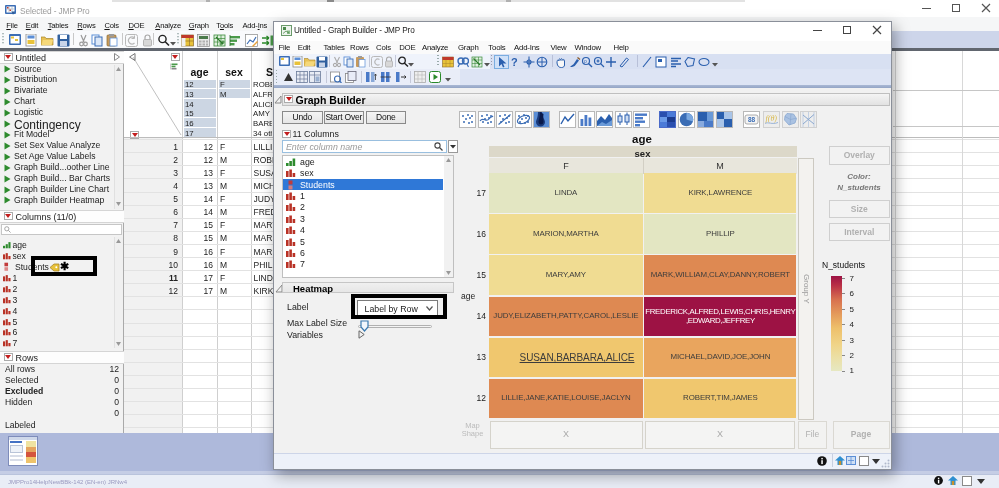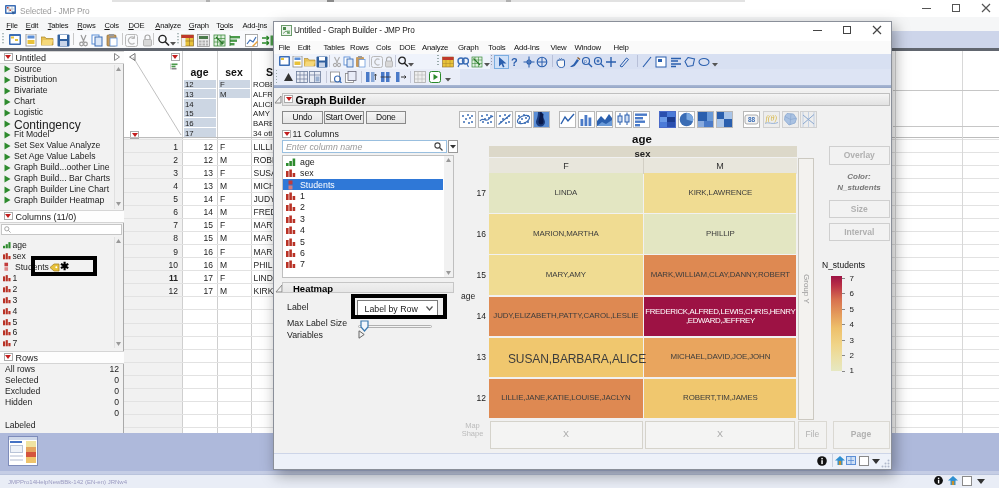--- a/index.html
+++ b/index.html
@@ -435,21 +435,21 @@
 <div class="abs" style="left:0;top:350.5px;width:123.5px;height:13px;background:#fdfdfd;border-bottom:1px solid #d5d5d5;border-top:1px solid #d5d5d5;"></div>
       <div class="abs" style="left:3.5px;top:353.0px;width:9px;height:8px;background:#fff;border:1px solid #aaa;"></div>
       <svg class="abs" style="left:5.0px;top:355.0px;" width="6" height="4" viewBox="0 0 6 4">
         <path d="M0 0 L6 0 L3 4 Z" fill="#c21d1d"></path>
       </svg>
       <div class="tx" style="left:15.5px;top:352.5px;font-size:9px;color:#222;">Rows</div>
 <div class="tx" style="left:5px;top:363.9px;font-size:8.6px;color:#222;">All rows</div>
 <div class="tx" style="left:80px;top:363.9px;width:39px;text-align:right;font-size:8.6px;color:#222;">12</div>
 <div class="tx" style="left:5px;top:374.84999999999997px;font-size:8.6px;color:#222;">Selected</div>
 <div class="tx" style="left:80px;top:374.84999999999997px;width:39px;text-align:right;font-size:8.6px;color:#222;">0</div>
-<div class="tx" style="left:5px;top:385.79999999999995px;font-size:8.6px;color:#222;">Excluded</div>
+<div class="tx" style="left:5px;top:385.79999999999995px;font-size:8.6px;color:#222;font-weight:bold;">Excluded</div>
 <div class="tx" style="left:80px;top:385.79999999999995px;width:39px;text-align:right;font-size:8.6px;color:#222;">0</div>
 <div class="tx" style="left:5px;top:396.75px;font-size:8.6px;color:#222;">Hidden</div>
 <div class="tx" style="left:80px;top:396.75px;width:39px;text-align:right;font-size:8.6px;color:#222;">0</div>
 <div class="tx" style="left:5px;top:420px;font-size:8.6px;color:#222;">Labeled</div>
 <div class="tx" style="left:80px;top:407.7px;width:39px;text-align:right;font-size:8.6px;color:#222;">0</div>
     </div>
 
 <div class="abs" style="left:0;top:432.5px;width:999px;height:38px;background:#aeb9db;"></div>
 <div class="abs" style="left:8px;top:436px;width:30px;height:30px;background:#fff;border:1px solid #7e8cba;"></div>
 <div class="abs" style="left:9px;top:437px;width:28px;height:3px;background:#cfd8ea;"></div>
@@ -977,21 +977,21 @@
 <div class="abs" style="left:644.3px;top:255.4px;width:152.2px;height:39.8px;background:#de8952;"></div>
 <div class="tx" style="left:489px;top:270.3px;font-size:7.9px;color:#3c3c3c;width:153.8px;text-align:center;letter-spacing:-0.1px;">MARY,AMY</div>
 <div class="tx" style="left:644.3px;top:270.3px;font-size:7.9px;color:#3c3c3c;width:152.2px;text-align:center;letter-spacing:-0.1px;">MARK,WILLIAM,CLAY,DANNY,ROBERT</div>
 <div class="tx" style="left:460px;top:270.1px;font-size:8.5px;color:#222;width:26px;text-align:right;">15</div>
 <div class="abs" style="left:489px;top:296.5px;width:153.8px;height:39.8px;background:#de8952;"></div>
 <div class="abs" style="left:644.3px;top:296.5px;width:152.2px;height:39.8px;background:#9d1244;"></div>
 <div class="tx" style="left:489px;top:311.4px;font-size:7.9px;color:#3c3c3c;width:153.8px;text-align:center;letter-spacing:-0.1px;">JUDY,ELIZABETH,PATTY,CAROL,LESLIE</div>
 <div class="tx" style="left:460px;top:311.2px;font-size:8.5px;color:#222;width:26px;text-align:right;">14</div>
 <div class="abs" style="left:489px;top:337.5px;width:153.8px;height:39.8px;background:#f0c76e;"></div>
 <div class="abs" style="left:644.3px;top:337.5px;width:152.2px;height:39.8px;background:#e9a55e;"></div>
-<div class="tx" style="left:489px;top:352.4px;font-size:12px;color:#3c3c3c;width:176px;text-align:center;letter-spacing:-0.1px;">SUSAN,BARBARA,ALICE</div>
+<div class="tx" style="left:489px;top:352.4px;font-size:10px;color:#3c3c3c;width:176px;text-align:center;letter-spacing:-0.1px;text-decoration:underline;">SUSAN,BARBARA,ALICE</div>
 <div class="tx" style="left:644.3px;top:352.4px;font-size:7.9px;color:#3c3c3c;width:152.2px;text-align:center;letter-spacing:-0.1px;">MICHAEL,DAVID,JOE,JOHN</div>
 <div class="tx" style="left:460px;top:352.2px;font-size:8.5px;color:#222;width:26px;text-align:right;">13</div>
 <div class="abs" style="left:489px;top:378.5px;width:153.8px;height:39.8px;background:#de8952;"></div>
 <div class="abs" style="left:644.3px;top:378.5px;width:152.2px;height:39.8px;background:#f0c76e;"></div>
 <div class="tx" style="left:489px;top:393.4px;font-size:7.9px;color:#3c3c3c;width:153.8px;text-align:center;letter-spacing:-0.1px;">LILLIE,JANE,KATIE,LOUISE,JACLYN</div>
 <div class="tx" style="left:644.3px;top:393.4px;font-size:7.9px;color:#3c3c3c;width:152.2px;text-align:center;letter-spacing:-0.1px;">ROBERT,TIM,JAMES</div>
 <div class="tx" style="left:460px;top:393.2px;font-size:8.5px;color:#222;width:26px;text-align:right;">12</div>
 <div class="abs" style="left:644.3px;top:306.5px;width:152.2px;font-size:7.9px;color:#fff;text-align:center;line-height:9.5px;letter-spacing:-0.35px;">FREDERICK,ALFRED,LEWIS,CHRIS,HENRY<br>,EDWARD,JEFFREY</div>
 <div class="tx" style="left:461px;top:291px;font-size:8.5px;color:#222;">age</div>
 <div class="abs" style="left:797.8px;top:157.5px;width:16.7px;height:262px;background:#f3f2ef;border:1px solid #ccc9c1;"></div>

